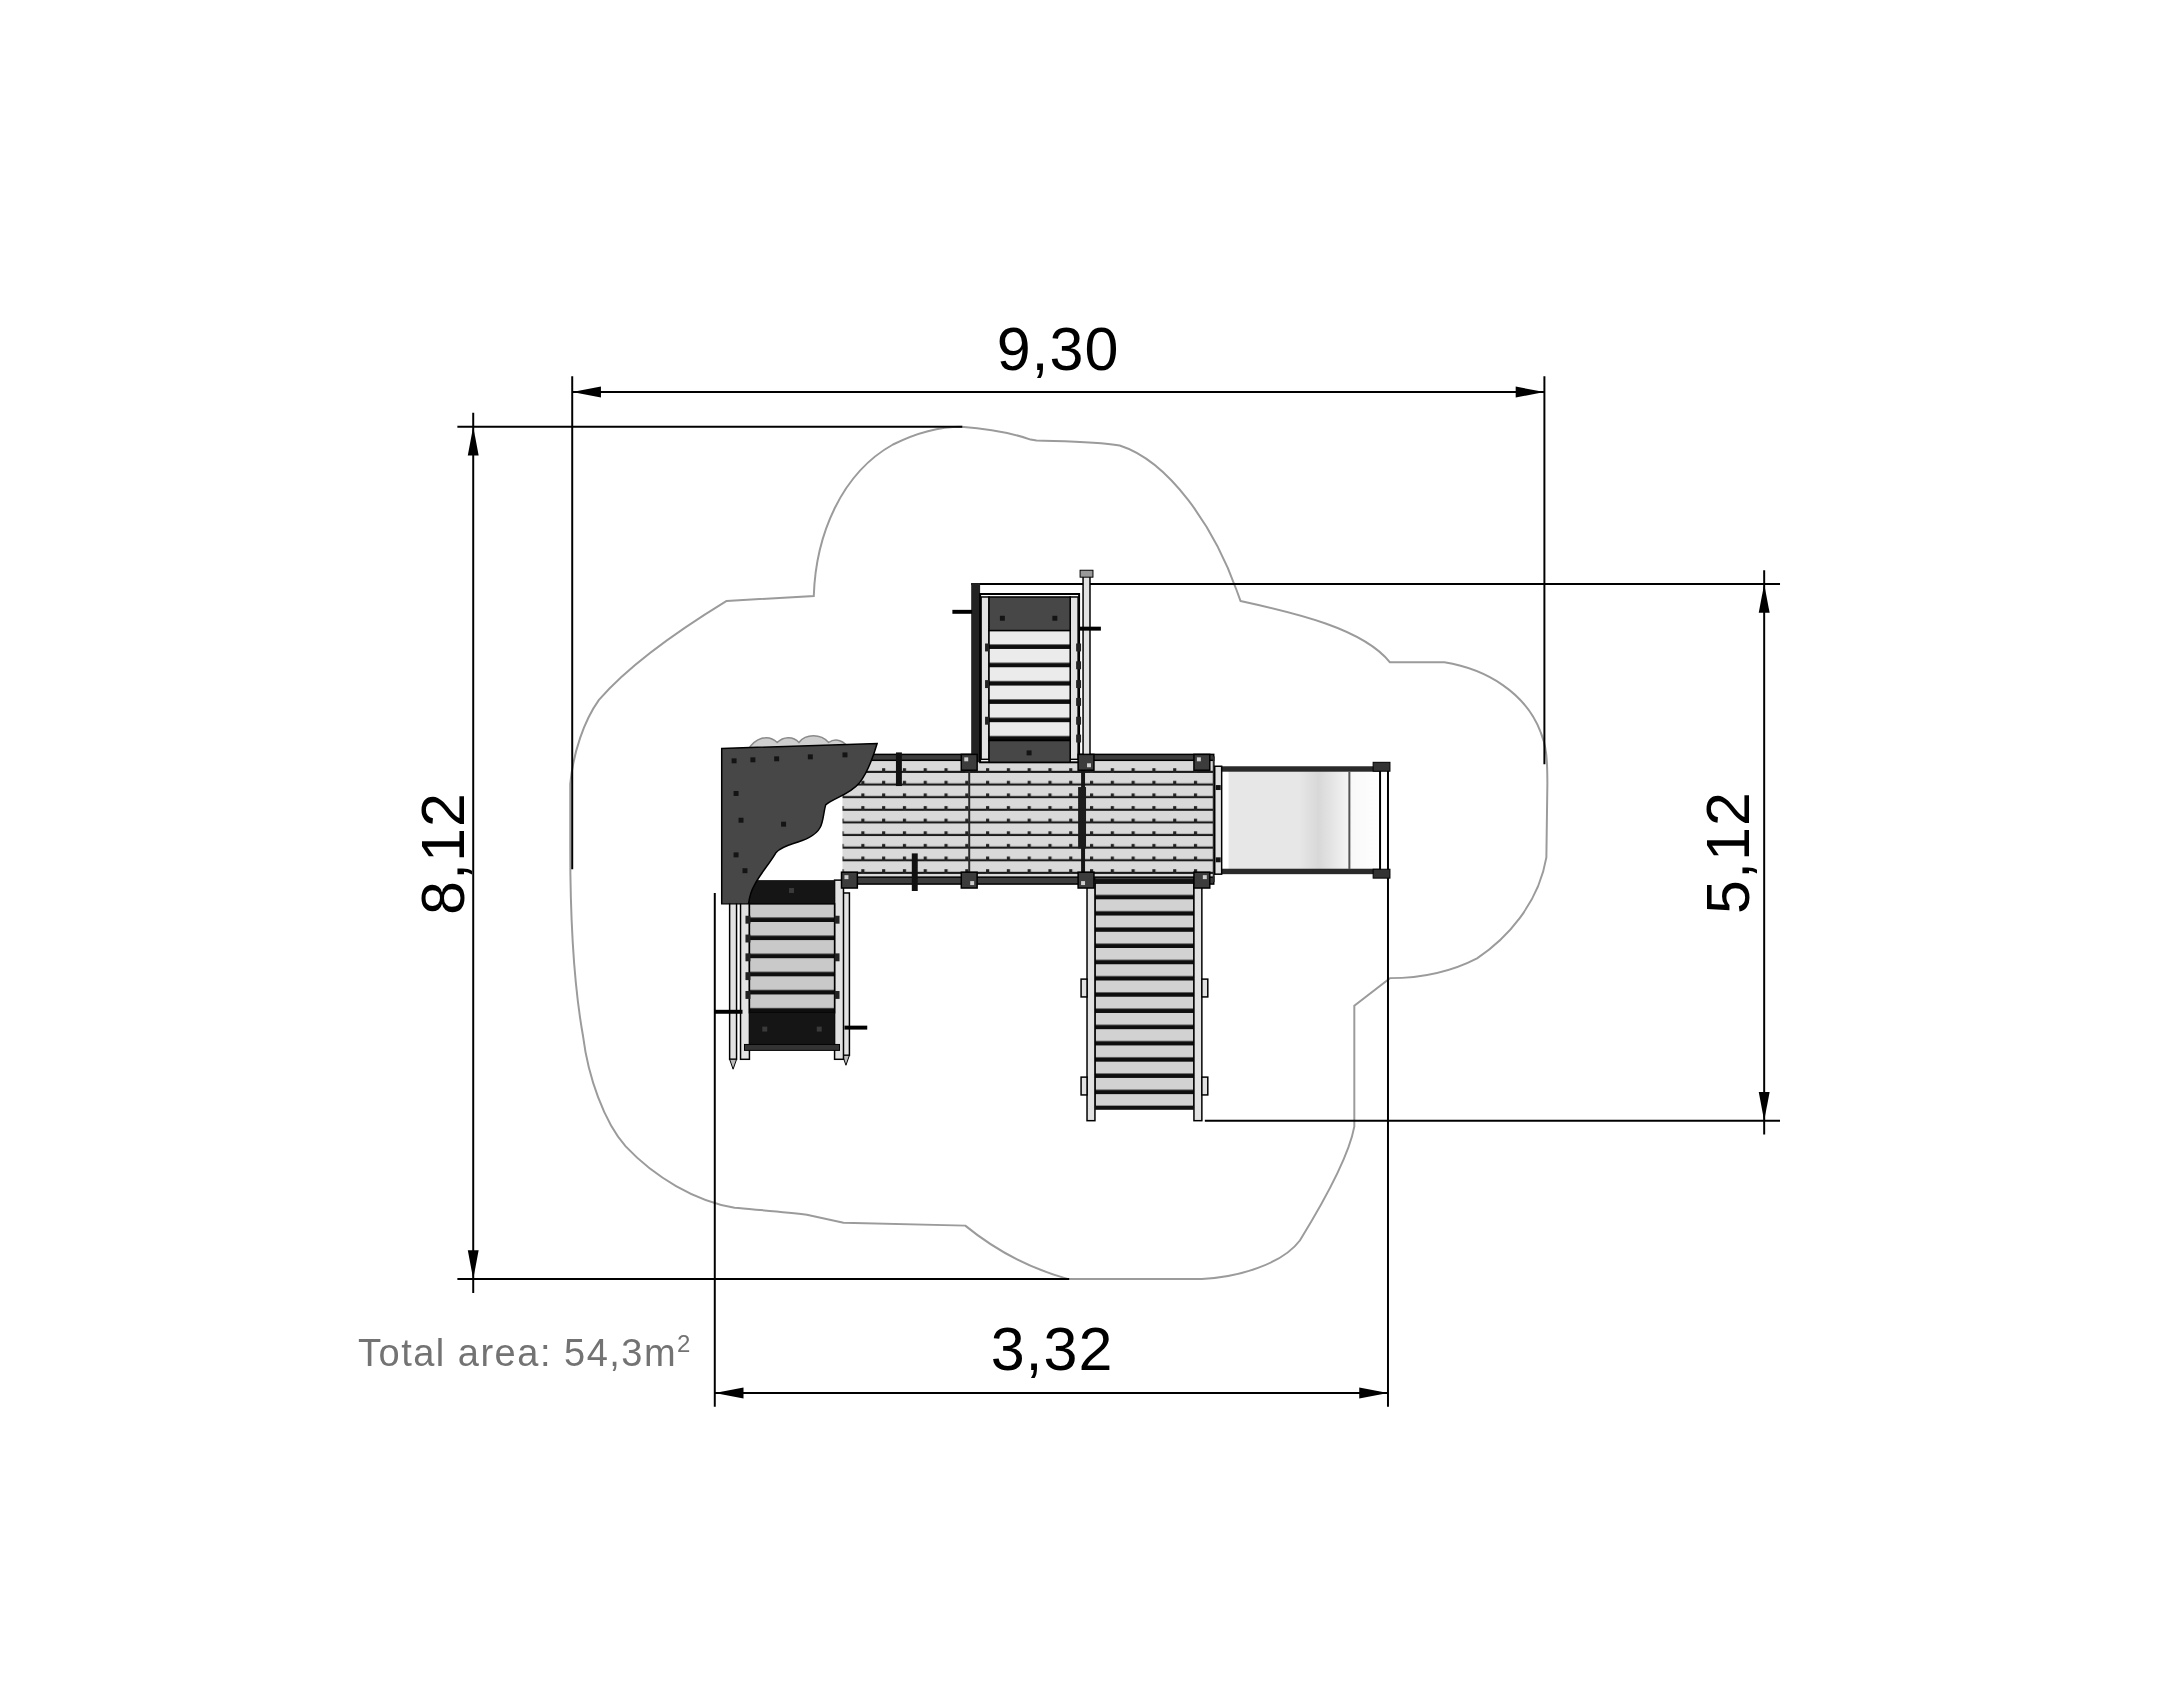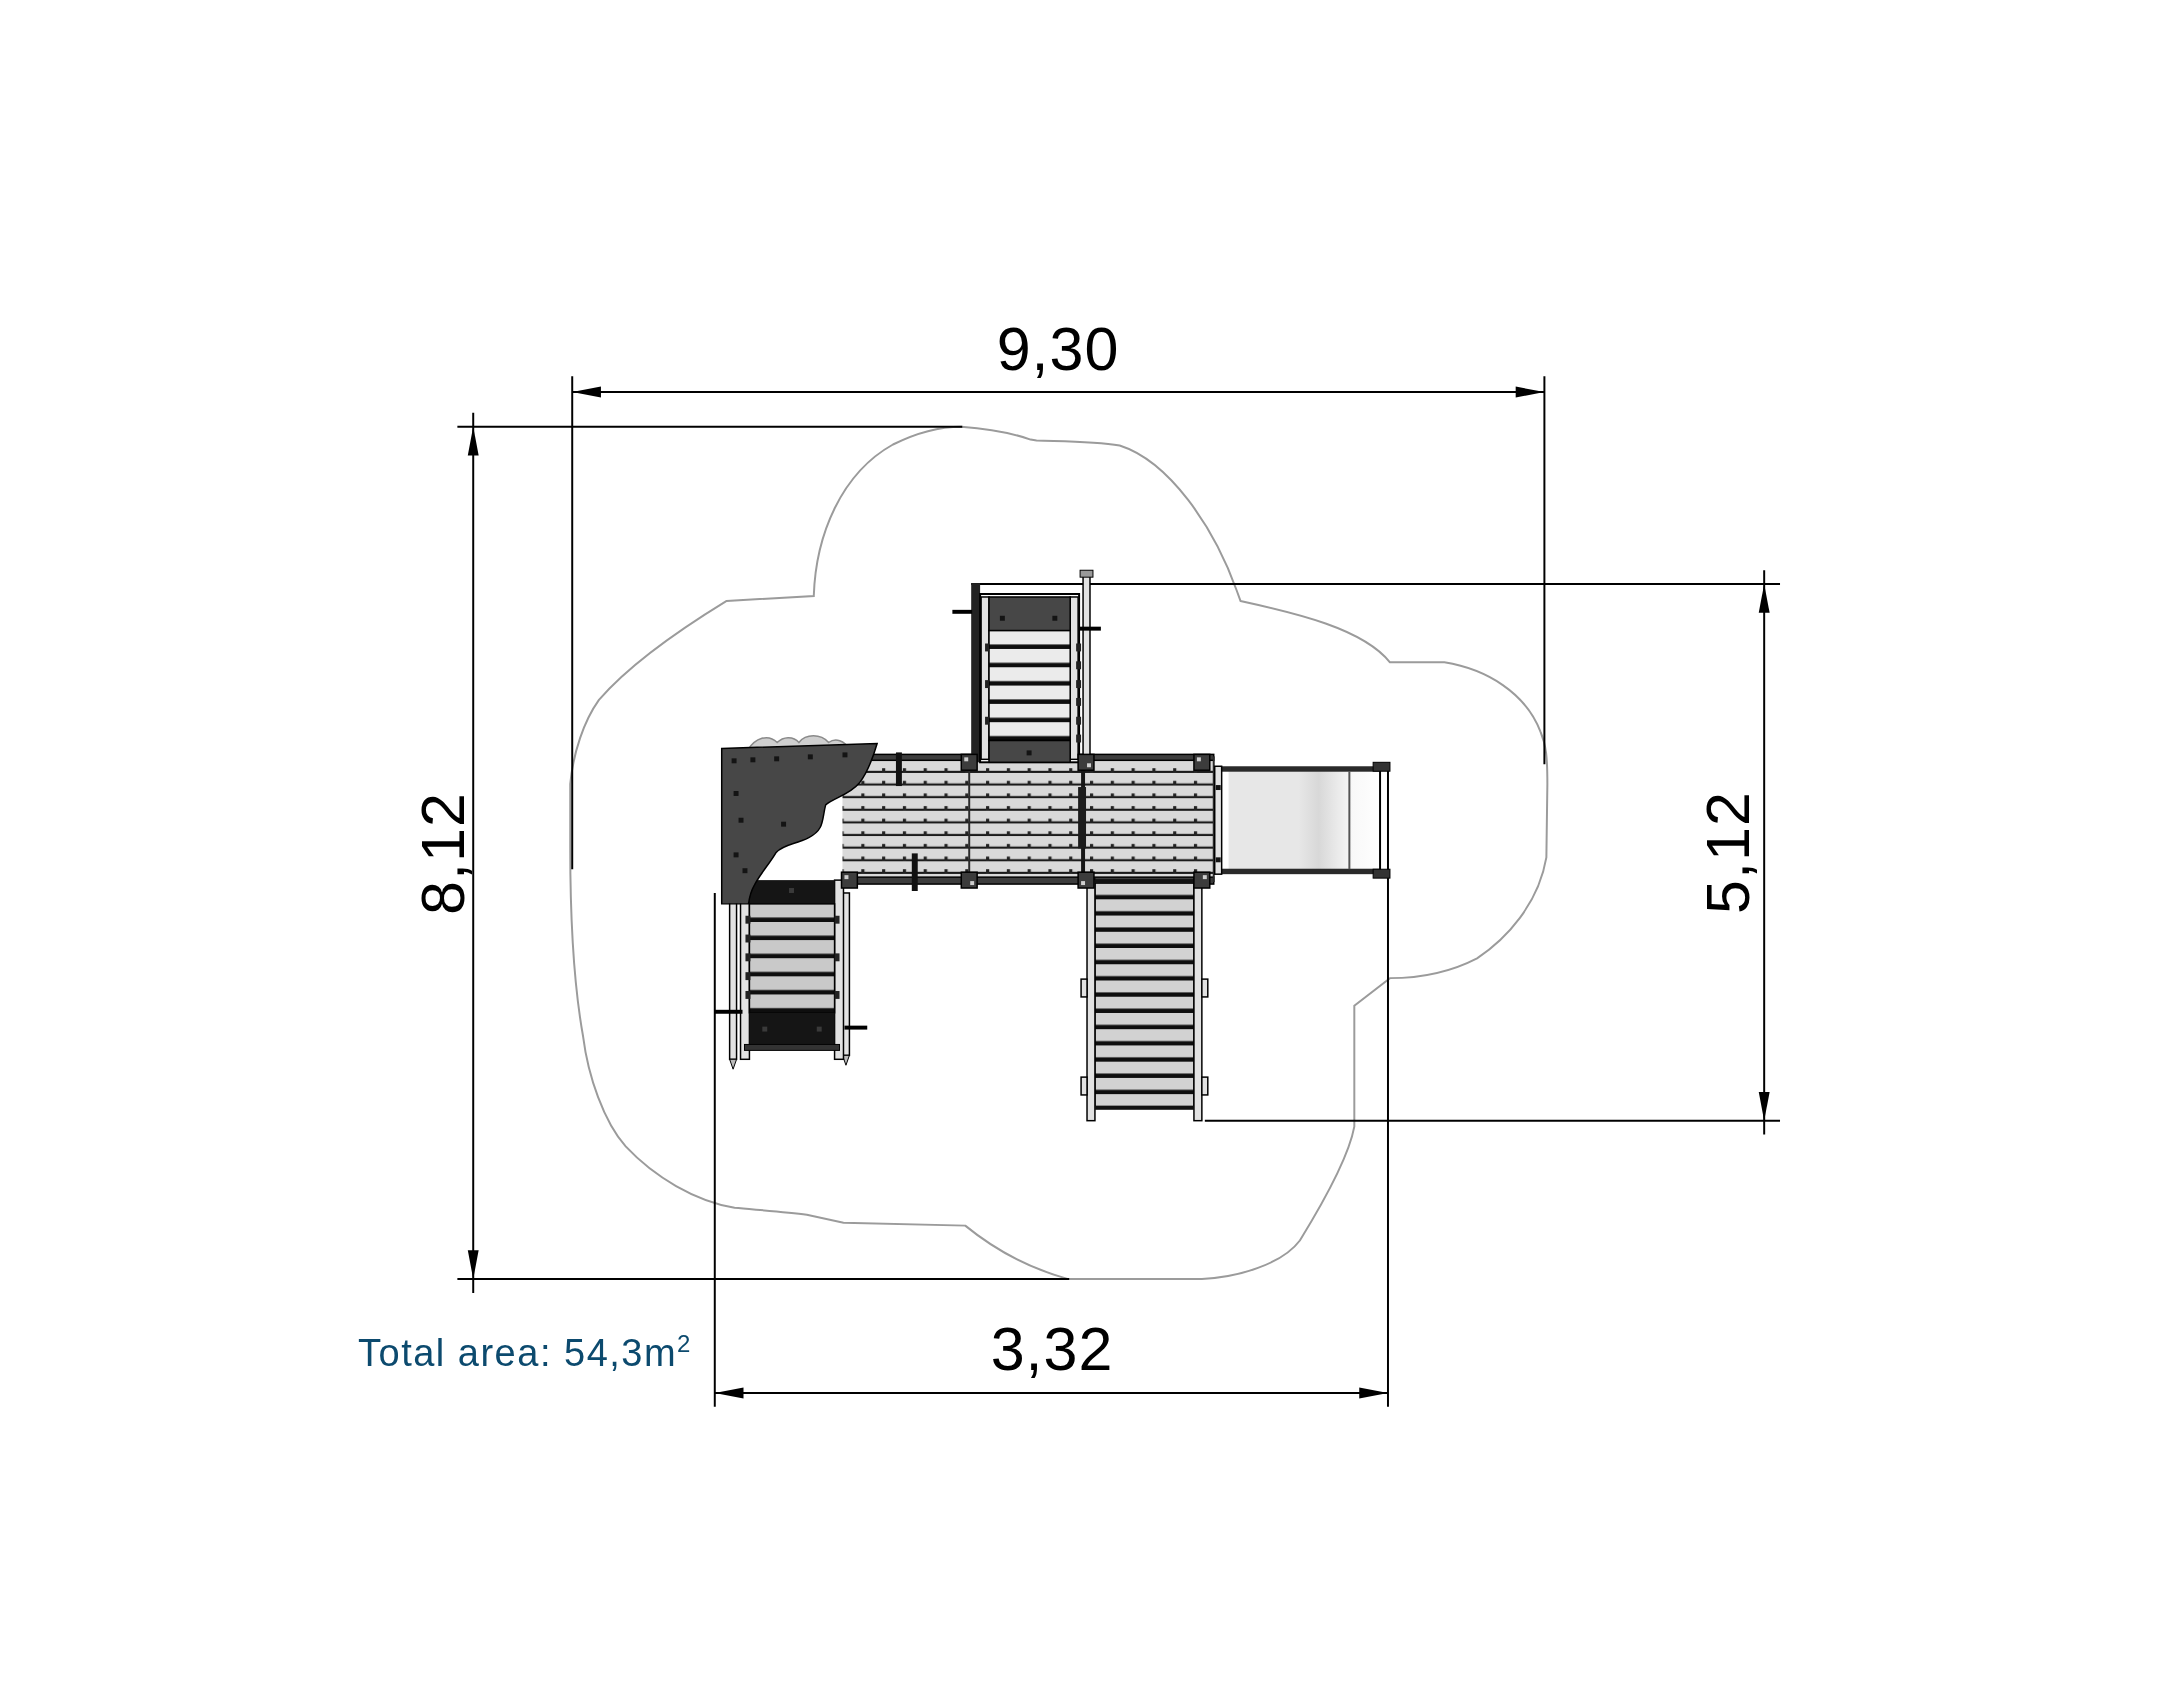--- a/index.html
+++ b/index.html
@@ -19,21 +19,21 @@
   .bracket{fill:#222222;stroke:none;}
   .holddot{fill:#141414;stroke:none;}
   .sg-a{stop-color:var(--slide-light);}
   .sg-b{stop-color:var(--slide-mid);}
   .sg-c{stop-color:#f9f9f9;}
   .sg-d{stop-color:#ffffff;}
   
   .dim-label{position:absolute;width:218px;text-align:center;color:#000;
              font-size:61px;line-height:65px;letter-spacing:1px;white-space:nowrap;}
   .dim-label.vert{transform:rotate(-90deg);transform-origin:50% 50%;}
-  .area-label{position:absolute;color:#0c4a6e;font-size:38px;line-height:46px;letter-spacing:1.5px;white-space:nowrap;}
+  .area-label{position:absolute;color:#737373;font-size:38px;line-height:46px;letter-spacing:1.5px;white-space:nowrap;}
   .area-label sup{font-size:24px;vertical-align:super;letter-spacing:0;}
 </style>
 </head>
 <body>
 
 <div id="stage">
 
   <svg width="2178" height="1683" viewBox="0 0 2200 1700">
     <defs>
       <pattern id="patDeck" x="0" y="768" width="21" height="12.75" patternUnits="userSpaceOnUse">

